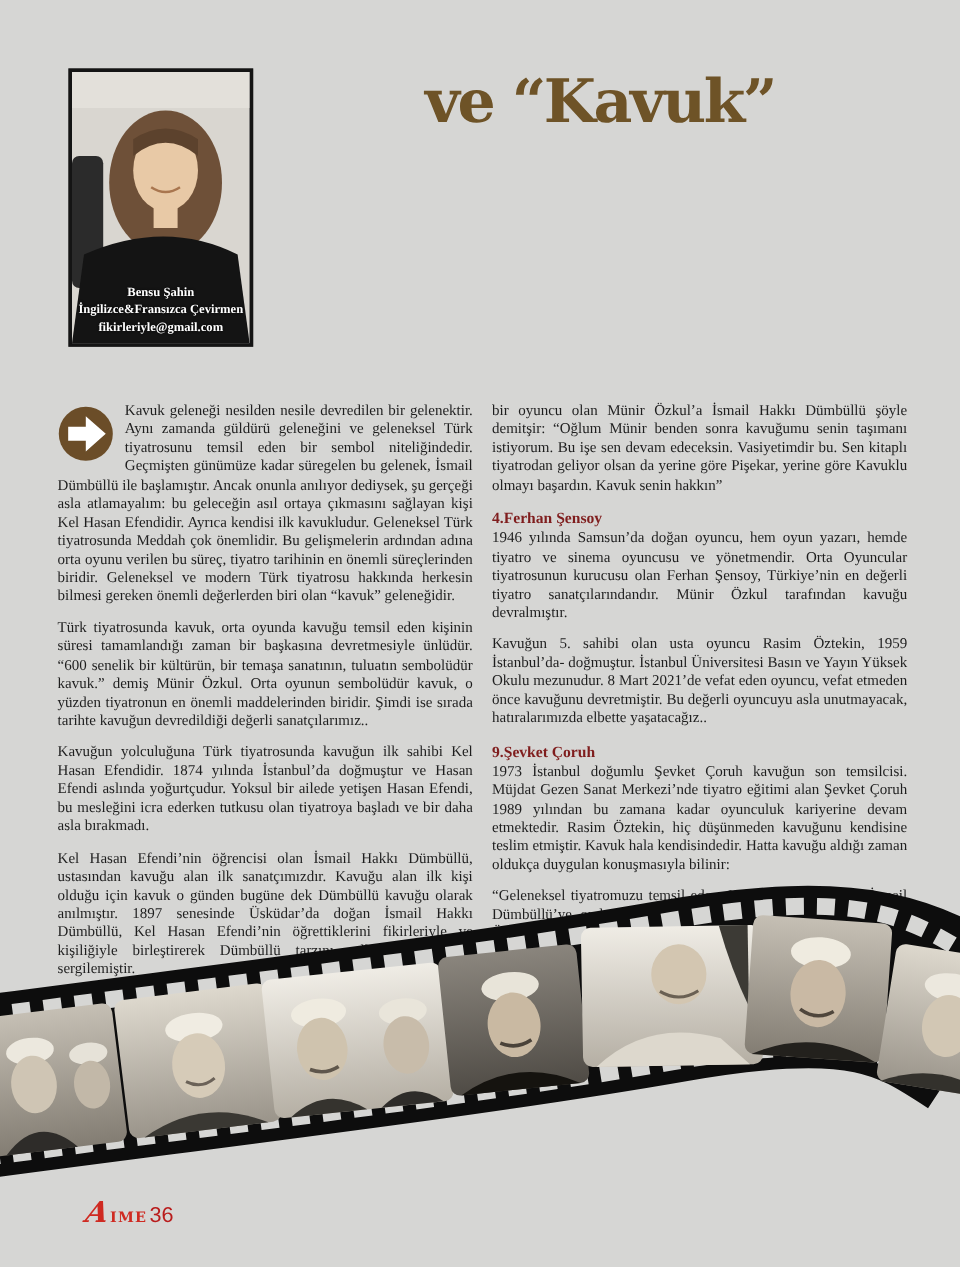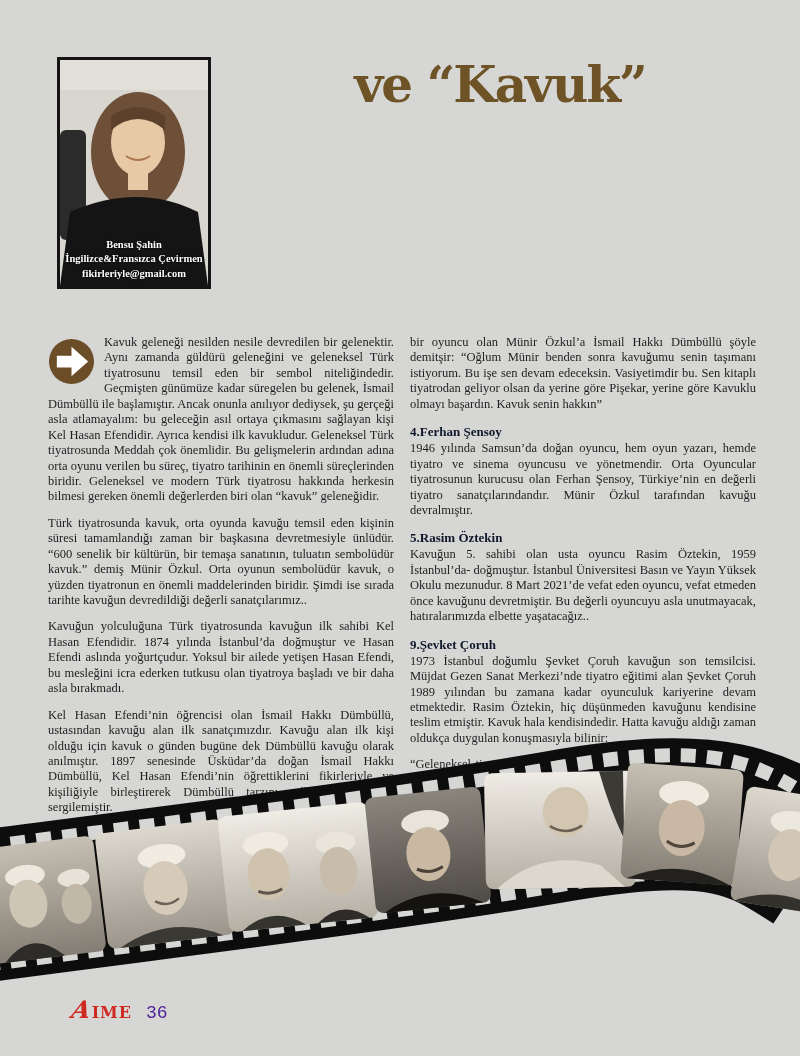--- a/index.html
+++ b/index.html
@@ -31,42 +31,42 @@
   .title-line1 { font-size:66px; line-height:1.0; letter-spacing:-2px; }
   .title-line2 { font-size:50px; line-height:1.0; letter-spacing:-2px; margin-top:22px; }
 
   
   .columns {
     position:absolute; left:48px; top:292px; width:708px;
     display:flex; gap:16px;margin-top:43px;
   }
   .col { width:346px; text-align:justify; font-size:12.5px; line-height:1.235; }
   .col p { margin:0 0 11px 0; }
-  .sec-h { font-weight:bold; color:#0f172a; font-size:13px; margin:12px 0 1px 0; text-align:left; }
+  .sec-h { font-weight:bold; color:#7f1d1d; font-size:13px; margin:12px 0 1px 0; text-align:left; }
   .arrow-wrap { float:left; width:47px; height:47px; margin:3px 9px 1px 0; }
   .arrow-wrap svg { display:block; width:100%; height:100%; }
 
   
   .filmstrip { position:absolute; left:0; top:706px; width:800px; height:310px; }
   .filmstrip svg { display:block; width:100%; height:100%; }
 
   
   .footer-logo {
     position:absolute; left:72px; top:995px;
     display:flex; align-items:baseline;
   }
   .logo-a {
     color:#cf2a21; font-family:"DejaVu Serif", serif; font-style:italic;
     font-weight:bold; font-size:24px; transform:skewX(-10deg); display:inline-block;
   }
   .logo-rest {
     color:#cf2a21; font-family:"DejaVu Serif", serif; font-weight:bold;
-    font-size:16px; letter-spacing:1px; text-transform:uppercase; margin-left:1px;
-  }
-  .logo-num { color:#4c1d95; font-family:Liberation Mono, monospace; font-size:18px; margin-left:14px; }
+    font-size:12px; letter-spacing:1px; text-transform:uppercase; margin-left:1px;
+  }
+  .logo-num { color:#b91c1c; font-family:Liberation Sans, sans-serif; font-size:18px; margin-left:2px; }
 </style>
 </head>
 <body>
 
 <div class="page">
 
   <div class="author-card">
     <svg viewBox="0 0 148 226">
       <rect x="0" y="0" width="148" height="226" fill="#d9d6d0"></rect>
       <rect x="0" y="0" width="148" height="30" fill="#e3e0da"></rect>
@@ -108,21 +108,20 @@
       <div class="sec-h">3.Kavuğun Ünlülerinden: Münir Özkul</div>
       <p>Hababam Sınıfı’nın Mahmut hocası, dürüst, yetenekli ve oldukça başarılı</p>
     </div>
 
     <div class="col">
       <p>bir oyuncu olan Münir Özkul’a İsmail Hakkı Dümbüllü şöyle demitşir: “Oğlum Münir benden sonra kavuğumu senin taşımanı istiyorum. Bu işe sen devam edeceksin. Vasiyetimdir bu. Sen kitaplı tiyatrodan geliyor olsan da yerine göre Pişekar, yerine göre Kavuklu olmayı başardın. Kavuk senin hakkın”</p>
 
       <div class="sec-h">4.Ferhan Şensoy</div>
       <p>1946 yılında Samsun’da doğan oyuncu, hem oyun yazarı, hemde tiyatro ve sinema oyuncusu ve yönetmendir. Orta Oyuncular tiyatrosunun kurucusu olan Ferhan Şensoy, Türkiye’nin en değerli tiyatro sanatçılarındandır. Münir Özkul tarafından kavuğu devralmıştır.</p>
 
-      <div class="sec-h">5.Rasim Öztekin</div>
       <p>Kavuğun 5. sahibi olan usta oyuncu Rasim Öztekin, 1959 İstanbul’da- doğmuştur. İstanbul Üniversitesi Basın ve Yayın Yüksek Okulu mezunudur. 8 Mart 2021’de vefat eden oyuncu, vefat etmeden önce kavuğunu devretmiştir. Bu değerli oyuncuyu asla unutmayacak, hatıralarımızda elbette yaşatacağız..</p>
 
       <div class="sec-h">9.Şevket Çoruh</div>
       <p>1973 İstanbul doğumlu Şevket Çoruh kavuğun son temsilcisi. Müjdat Gezen Sanat Merkezi’nde tiyatro eğitimi alan Şevket Çoruh 1989 yılından bu zamana kadar oyunculuk kariyerine devam etmektedir. Rasim Öztekin, hiç düşünmeden kavuğunu kendisine teslim etmiştir. Kavuk hala kendisindedir. Hatta kavuğu aldığı zaman oldukça duygulan konuşmasıyla bilinir:</p>
 
       <p>“Geleneksel tiyatromuzu temsil eden, Kel Hasan Efendi’den İsmail Dümbüllü’ye ondan Münir Özkul’a, Ferhan Şensoy’a ve Rasim Öztekin’e geçen ‘kavuk’un bana devredileceğini bugün gururla öğrendim. Bu onuru, tüm ustalarım ve her şeye ‘rağmen’ tiyatro yapmaktan vazgeçmeyen tüm tiyatro emekçileri adına kabul ediyorum. Bu emaneti benden sonra taşıyacak ve tiyatroyu yaşatmak için çalışacak meslektaşımla buluşana kadar; yaşasın sanat, yaşasın tiyatro, yaşasın insan!”</p>
     </div>
   </div>
 
   <div class="filmstrip">

